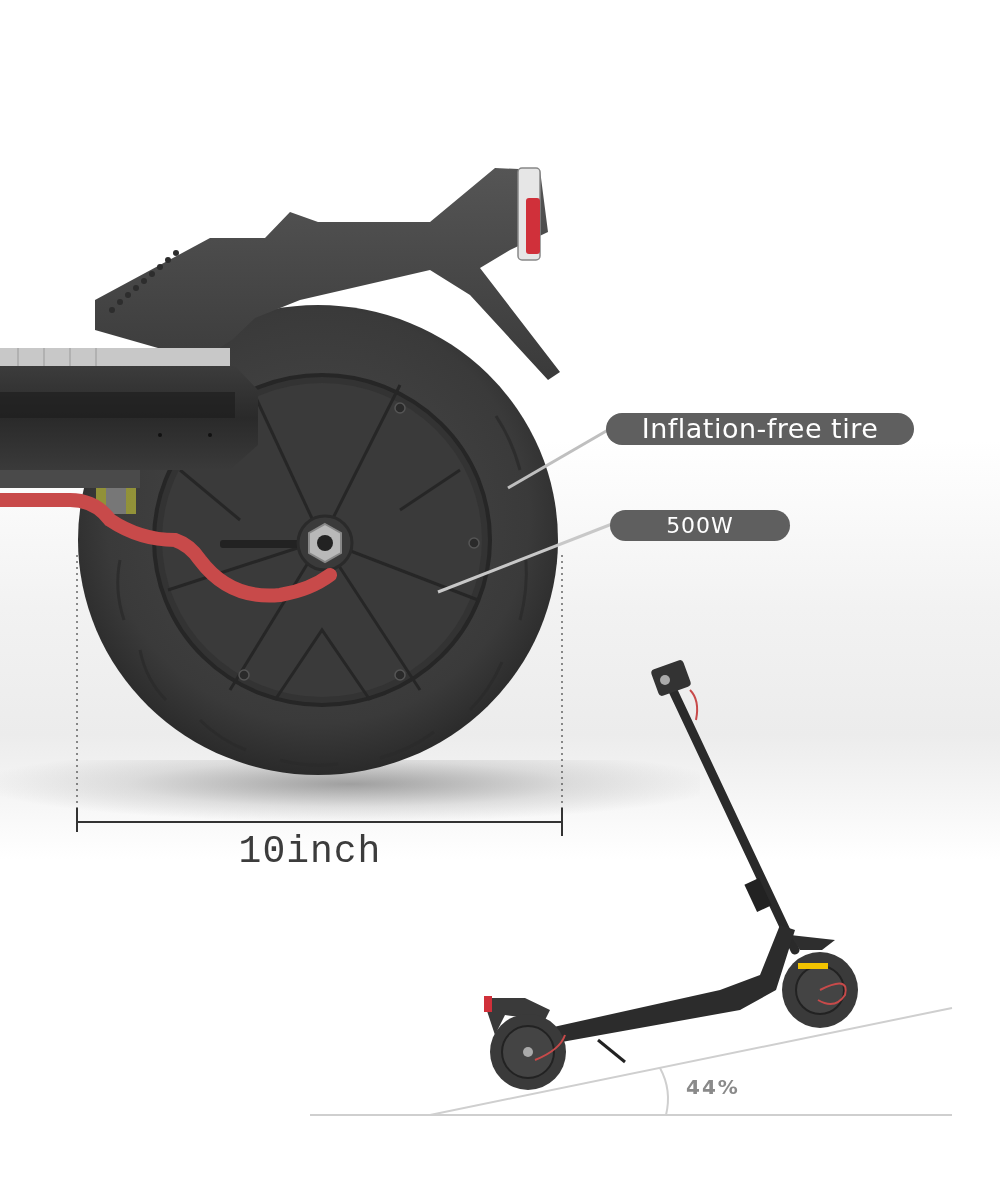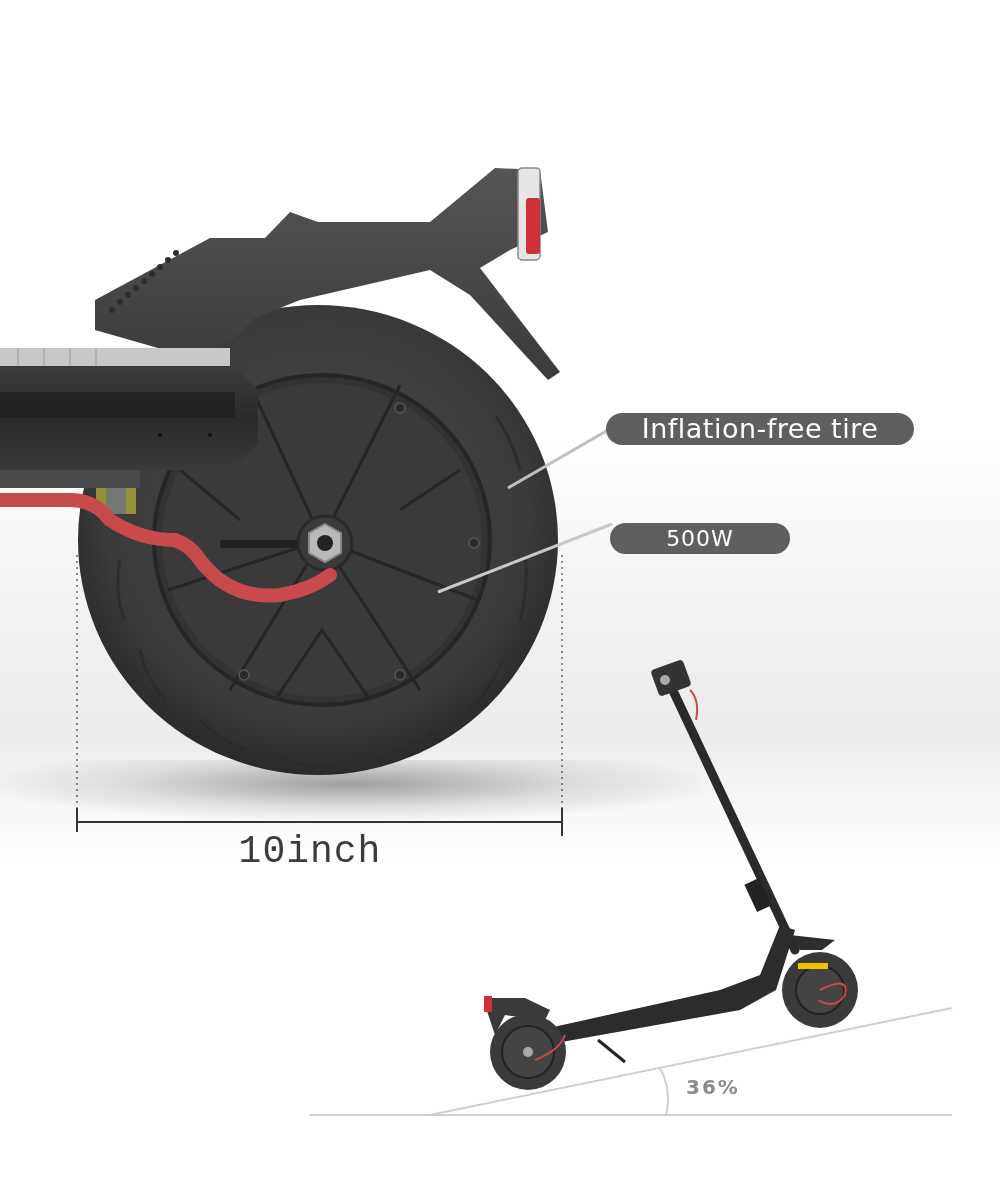--- a/index.html
+++ b/index.html
@@ -17,21 +17,21 @@
       position: absolute; left: 0; top: 760px; width: 700px; height: 60px;
       background: radial-gradient(ellipse at 50% 40%, rgba(90,90,90,0.55) 0%, rgba(150,150,150,0.25) 45%, rgba(255,255,255,0) 75%);
     }
     svg.art { position: absolute; left: 0; top: 0; }
     .pill {
       position: absolute; background: #5f5f5f; color: #ffffff;
       border-radius: 16px; text-align: center; white-space: nowrap;
       font-family: "DejaVu Sans", sans-serif; font-weight: normal;
     }
     .pill-tire { left: 606px; top: 413px; width: 308px; height: 32px; line-height: 32px; font-size: 27px; letter-spacing: 0.5px; }
-    .pill-motor { left: 610px; top: 523px; width: 180px; height: 31px; line-height: 31px; font-size: 22px; letter-spacing: 1px; }
+    .pill-motor { left: 610px; top: 510px; width: 180px; height: 31px; line-height: 31px; font-size: 22px; letter-spacing: 1px; }
     .dim-label {
       position: absolute; left: 220px; top: 830px; width: 180px; text-align: center;
       font-family: Liberation Mono, monospace; font-size: 38px; color: #3c3c3c; letter-spacing: 1px;
     }
     .grade-label {
       position: absolute; left: 686px; top: 1075px;
       font-family: "DejaVu Sans", sans-serif; font-weight: bold; font-size: 20px; color: #8a8a8a; letter-spacing: 2px;
     }
   </style>
 </head>
@@ -181,14 +181,14 @@
       <circle cx="528" cy="1052" r="38" fill="#3a3a3a"></circle>
       <circle cx="528" cy="1052" r="26" fill="#444" stroke="#222" stroke-width="2"></circle>
       <circle cx="528" cy="1052" r="5" fill="#aaa"></circle>
       <path d="M535 1060 Q560 1050 565 1035" stroke="#c84a4a" stroke-width="2" fill="none"></path>
     </g>
   </svg>
 
   <div class="pill pill-tire">Inflation-free tire</div>
   <div class="pill pill-motor">500W</div>
   <div class="dim-label">10inch</div>
-  <div class="grade-label">36%</div>
+  <div class="grade-label">44%</div>
 </div>
 
 </body></html>

